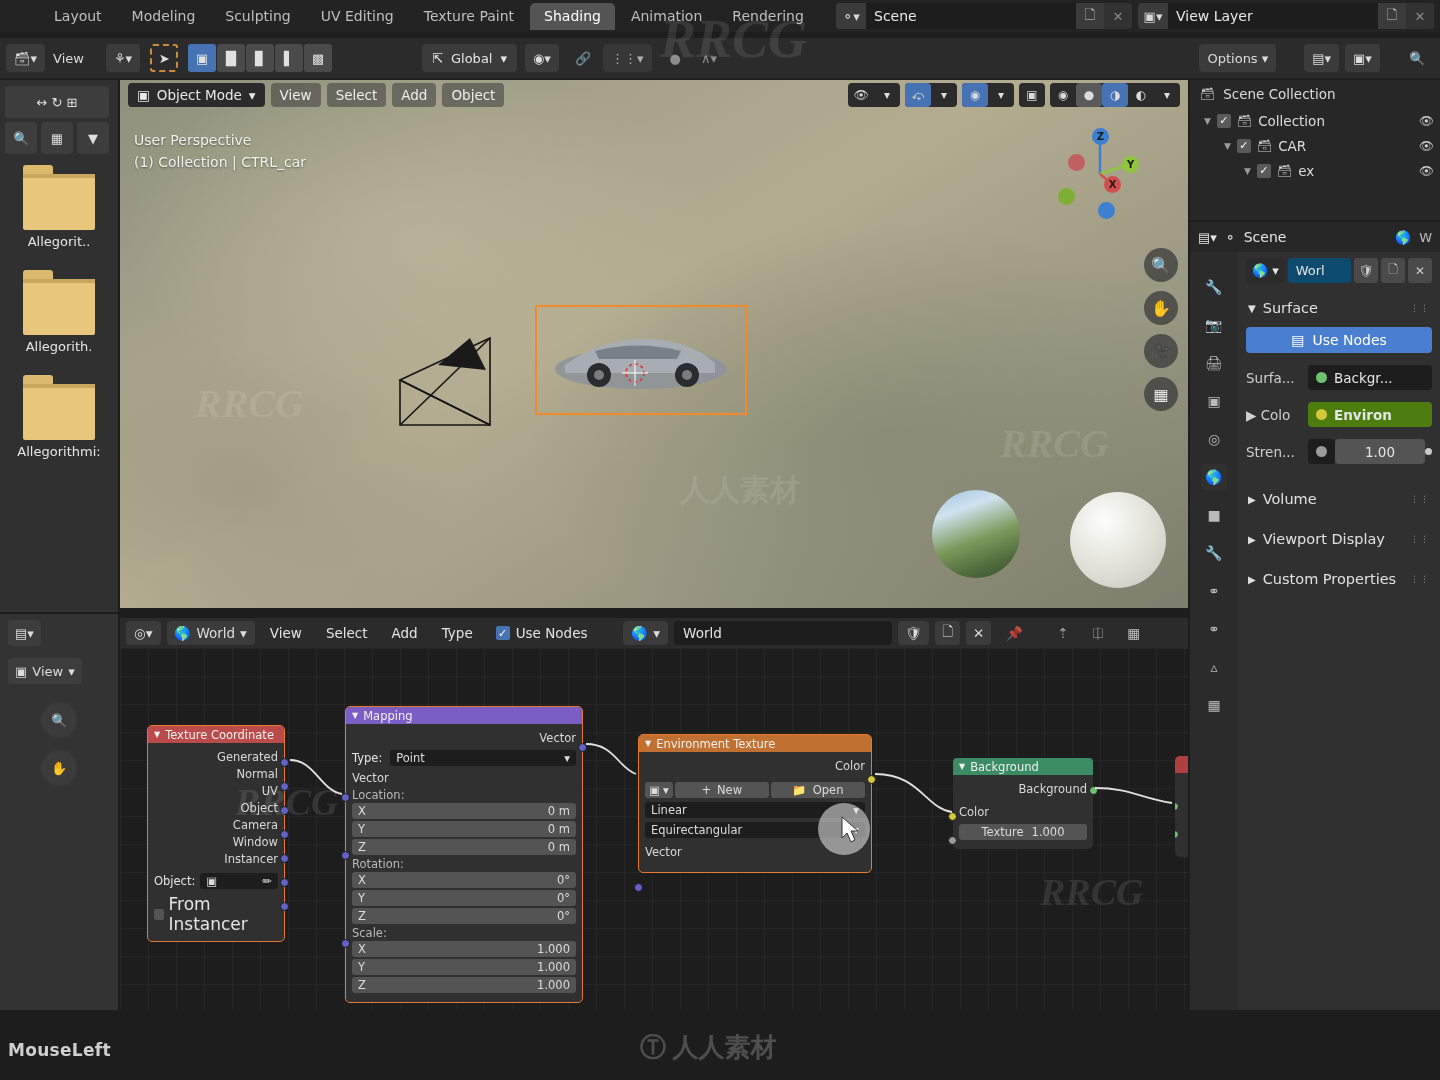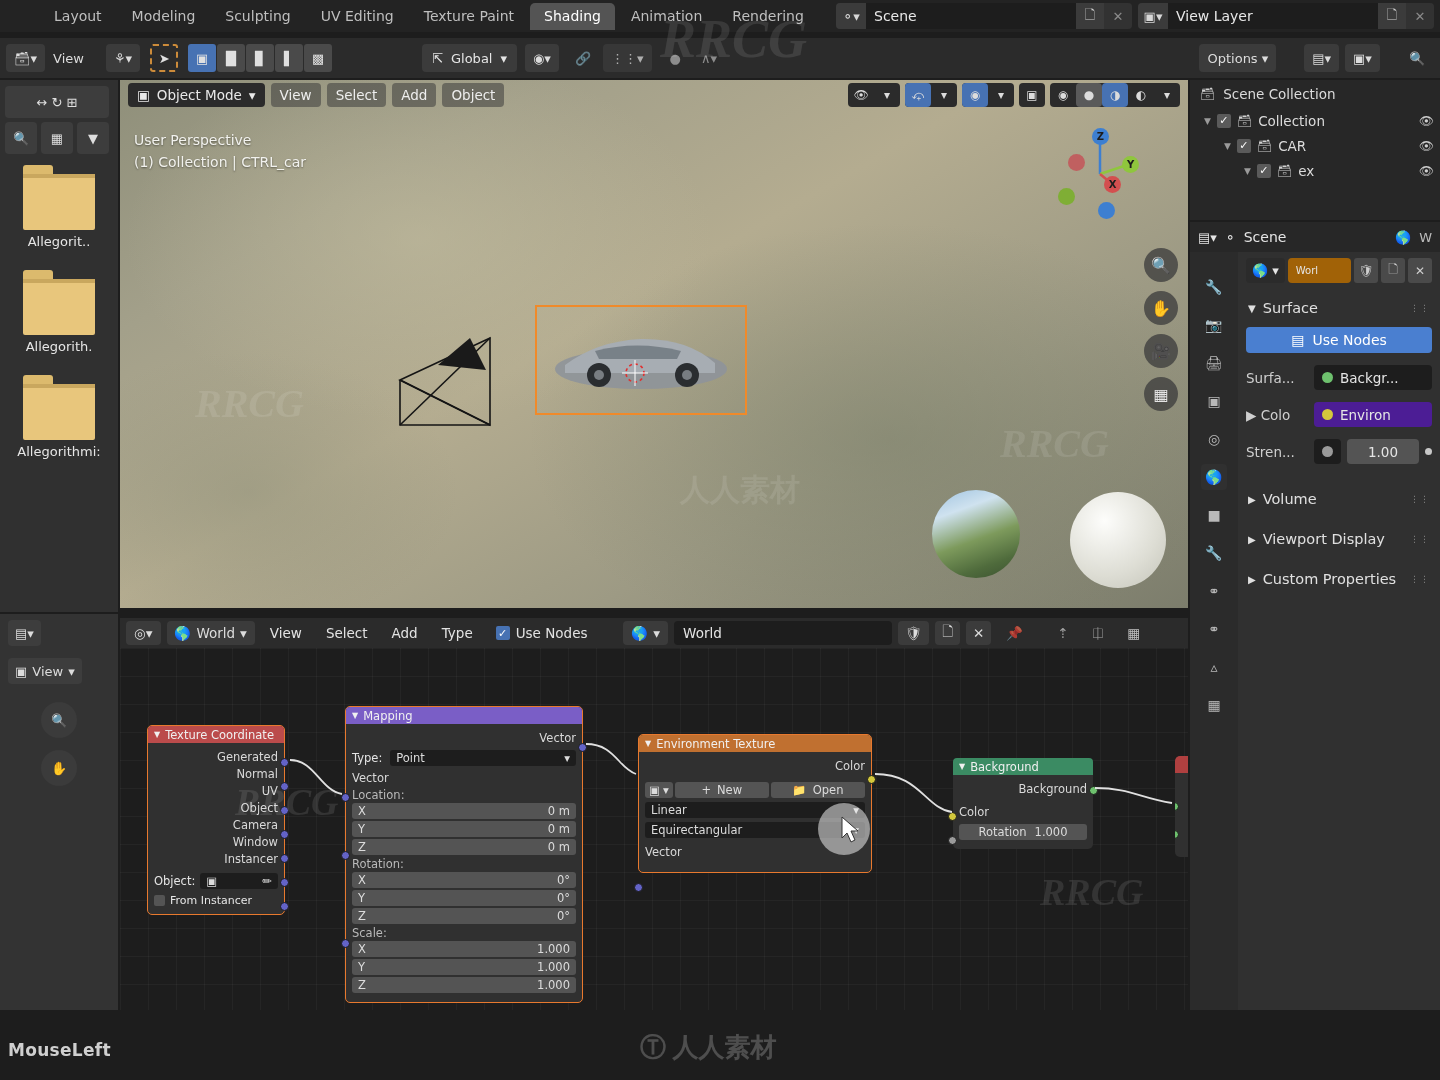--- a/index.html
+++ b/index.html
@@ -204,45 +204,45 @@
     align-items: center; justify-content: center; font-size: 14px; color: #b9b9b9;
   }
   .ptab.act { background: #303030; color: #e86a5a; }
   .prop-body { position: absolute; left: 48px; top: 30px; right: 0; bottom: 0; padding: 6px 8px; }
   .pdata { display: flex; align-items: center; gap: 3px; margin-bottom: 12px; }
   .pdata .sel {
     display: flex; align-items: center; gap: 4px; height: 25px; background: #2b2b2b;
     border-radius: 4px; padding: 0 6px;
   }
   .pdata .nm {
-    flex: 1; height: 25px; background: #a16207; border-radius: 4px;
-    display: flex; align-items: center; padding: 8px 8px; font-size: 10px; min-width: 52px;
+    flex: 1; height: 25px; background: #0c4a6e; border-radius: 4px;
+    display: flex; align-items: center; padding: 8px 8px; font-size: 13px; min-width: 52px;
   }
   .pdata .ic {
     width: 24px; height: 25px; background: #4a4a4a; border-radius: 3px;
     display: flex; align-items: center; justify-content: center; color: #cfcfcf; font-size: 12px;
   }
   .sect {
     display: flex; align-items: center; gap: 7px; padding: 5px 2px;
     font-size: 14.5px; color: #e0e0e0;
   }
   .grip { margin-left: auto; color: #7d7d7d; letter-spacing: 1px; font-size: 9px; }
   .usenodes {
     height: 26px; background: #4a7fd0; border-radius: 4px; display: flex;
     align-items: center; justify-content: center; gap: 8px; color: #fff;
     font-size: 14px; margin: 6px 0 12px;
   }
-  .prow { display: flex; align-items: center; gap: 6px; margin-bottom: 12px; }
+  .prow { display: flex; align-items: center; gap: 0; margin-bottom: 12px; }
   .prow .lab { width: 62px; font-size: 13.5px; color: #cfcfcf; white-space: nowrap; overflow: hidden; }
   .prow .val {
     flex: 1; height: 25px; border-radius: 4px; display: flex; align-items: center;
     gap: 7px; padding: 0 8px; font-size: 13.5px;
   }
   .val.dark { background: #1d1d1d; }
-  .val.blue { background: #4c1d95; }
+  .val.blue { background: #4d7c0f; font-weight: bold; }
   .val.gray { background: #545454; justify-content: center; }
   .dot { width: 11px; height: 11px; border-radius: 50%; }
 
   
   .shader {
     position: absolute; left: 120px; top: 618px; width: 1068px; height: 392px;
     background: #1c1c1c;
   }
   .sh-header {
     position: absolute; left: 0; top: 0; width: 100%; height: 30px;
@@ -674,21 +674,21 @@
           <div class="nrow r">Instancer</div>
           <div style="display:flex;align-items:center;gap:5px;margin-top:6px">
             <span style="font-size:11.5px">Object:</span>
             <span class="nfield" style="flex:1;margin:0;justify-content:space-between">
               <span>▣</span>
               <span>✏</span>
             </span>
           </div>
           <div style="display:flex;align-items:center;gap:5px;margin-top:5px">
             <span style="width:11px;height:11px;background:#545454;border-radius:2px"></span>
-            <span style="font-size:11px">From Instancer</span>
+            <span style="font-size:17px">From Instancer</span>
           </div>
         </div>
         <span class="sock" style="background:#6363c7;right:-5px;top:32px"></span>
         <span class="sock" style="background:#6363c7;right:-5px;top:56px"></span>
         <span class="sock" style="background:#6363c7;right:-5px;top:80px"></span>
         <span class="sock" style="background:#6363c7;right:-5px;top:104px"></span>
         <span class="sock" style="background:#6363c7;right:-5px;top:128px"></span>
         <span class="sock" style="background:#6363c7;right:-5px;top:152px"></span>
         <span class="sock" style="background:#6363c7;right:-5px;top:176px"></span>
       </div>
@@ -791,21 +791,21 @@
 
       <div class="node" style="left:833px;top:110px;width:140px">
         <div class="nhead" style="background:#3b8b63">
           <span style="font-size:8px">▼</span>
           <span>Background</span>
         </div>
         <div class="nbody">
           <div class="nrow r" style="margin-bottom:6px">Background</div>
           <div class="nrow" style="margin-bottom:4px">Color</div>
           <div class="nfield gray" style="justify-content:center;gap:8px">
-            <span>Rotation</span>
+            <span>Texture</span>
             <span>1.000</span>
           </div>
         </div>
         <span class="sock" style="background:#6ec16e;right:-5px;top:28px"></span>
         <span class="sock" style="background:#d3c83c;left:-5px;top:54px"></span>
         <span class="sock" style="background:#9a9a9a;left:-5px;top:78px"></span>
       </div>
 
       <div class="node" style="left:1055px;top:108px;width:60px;overflow:hidden">
         <div class="nhead" style="background:#b04040"></div>

